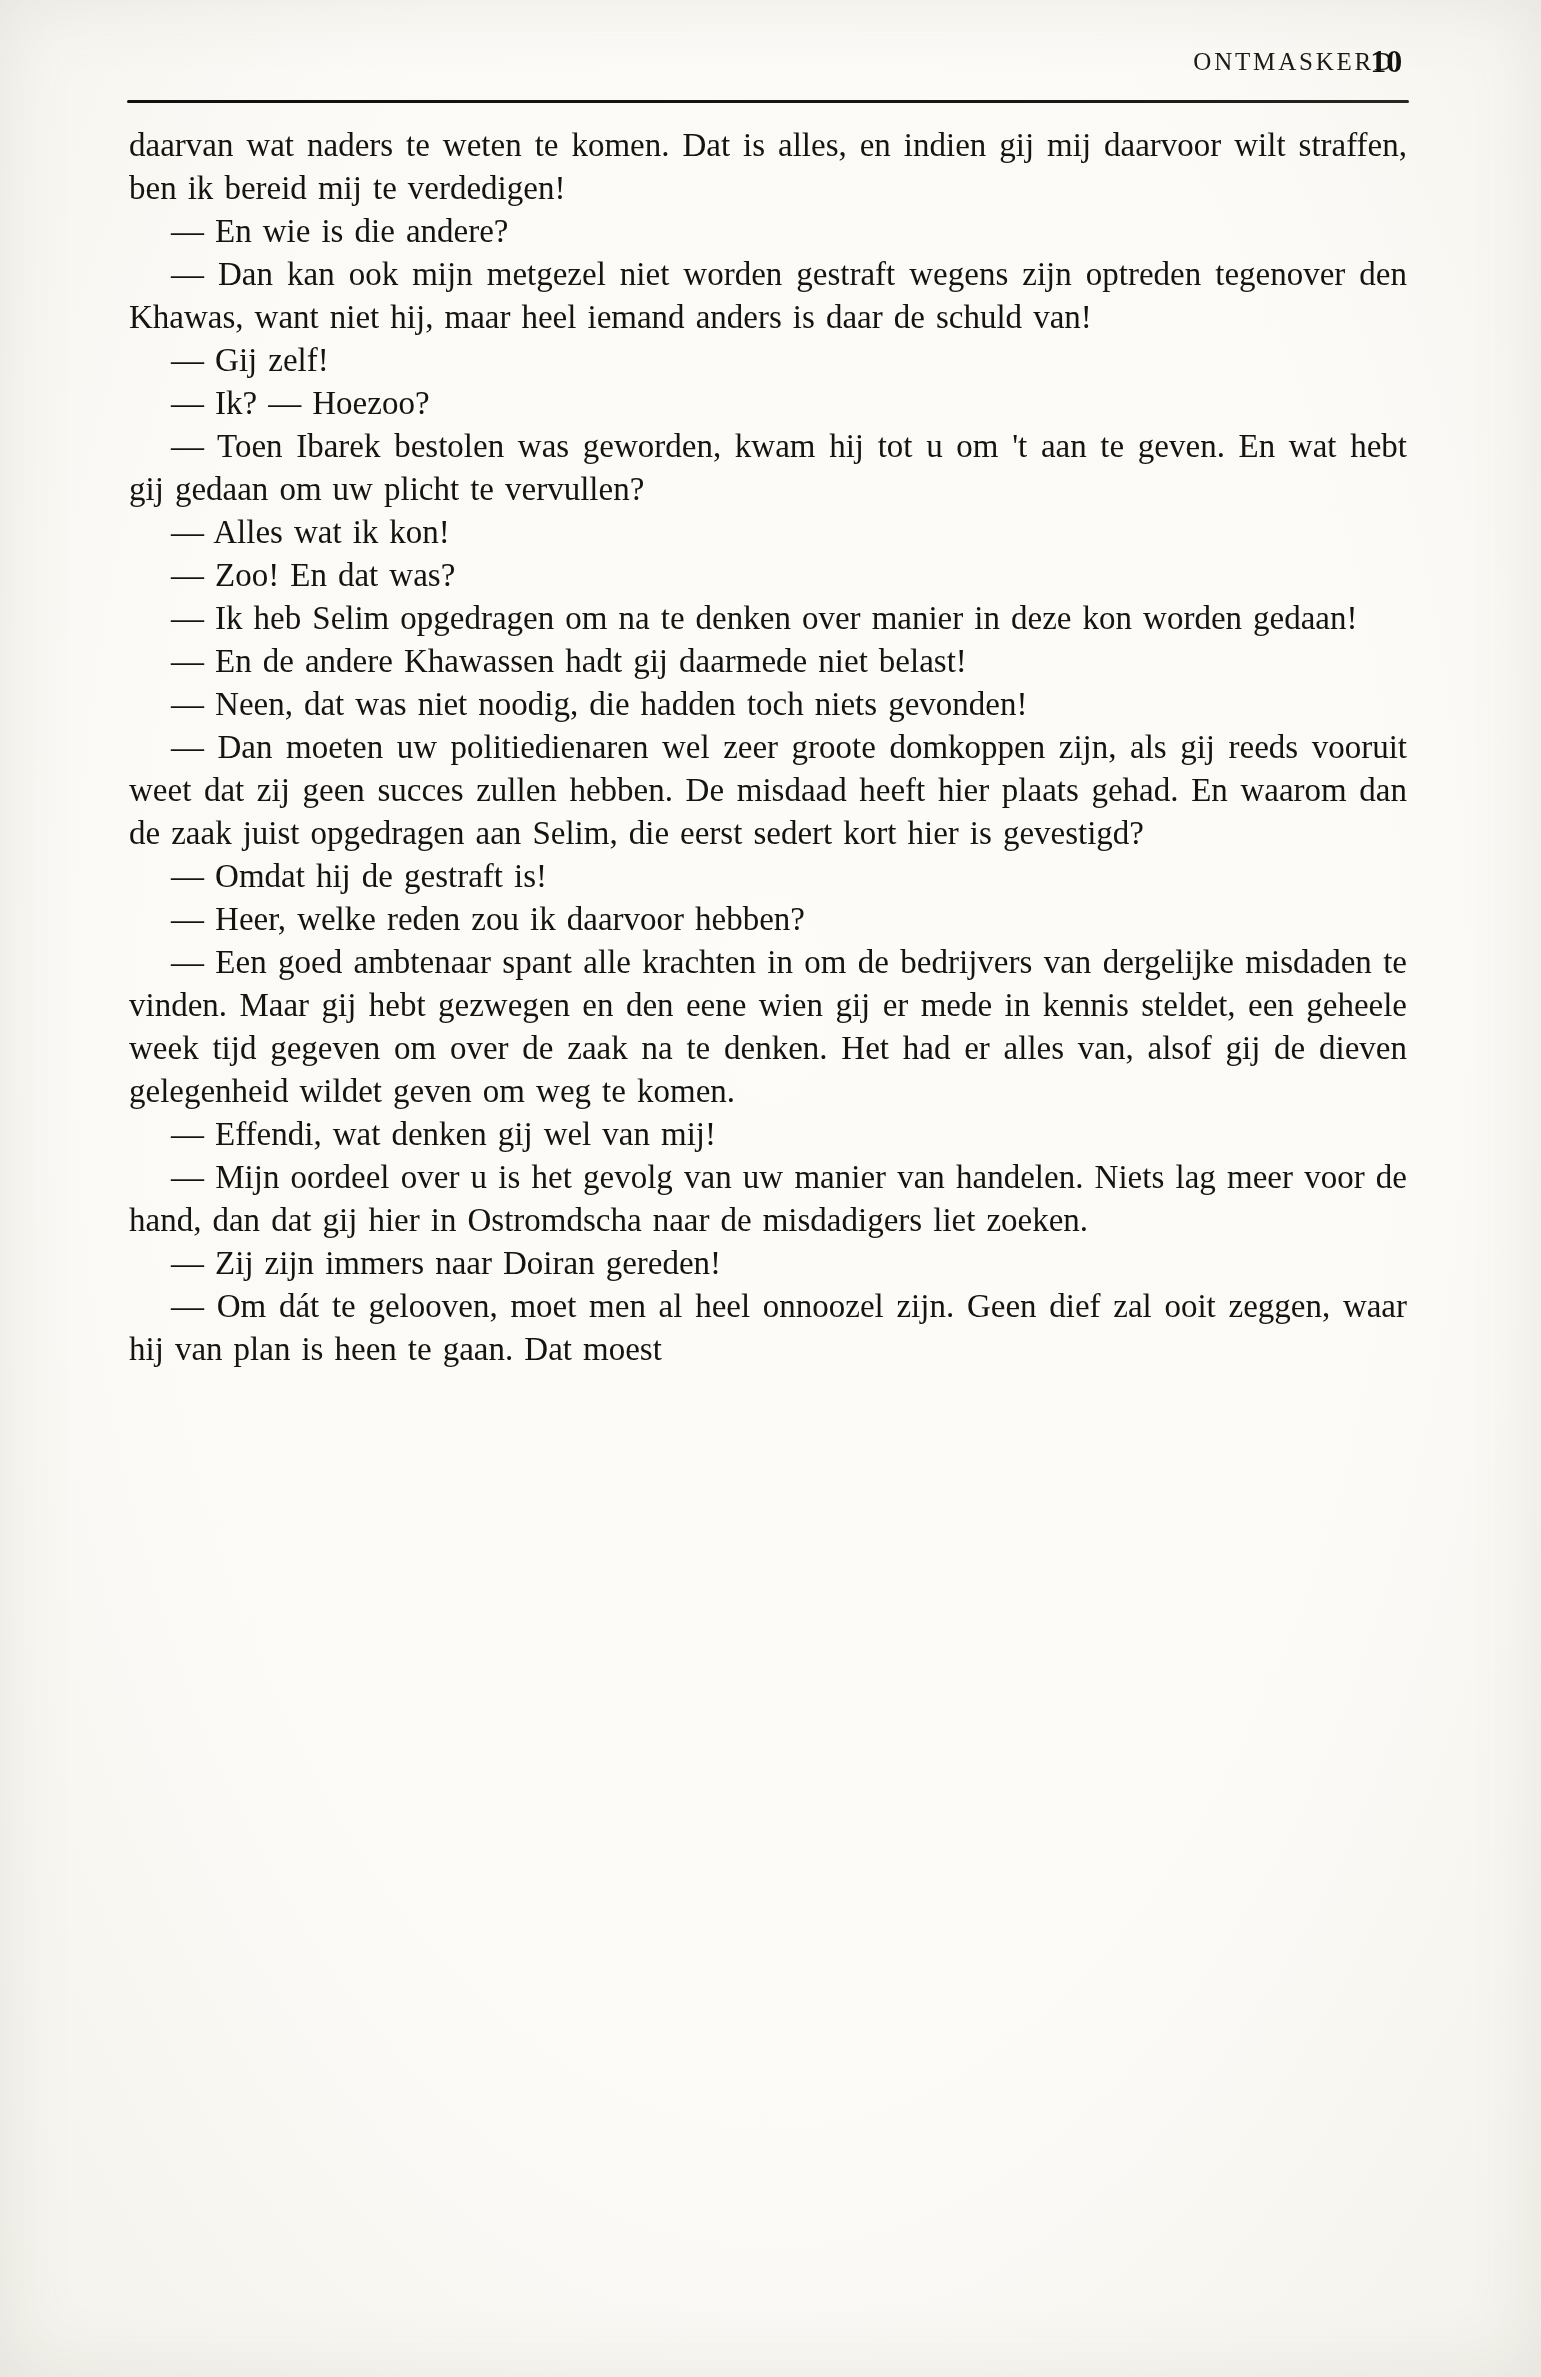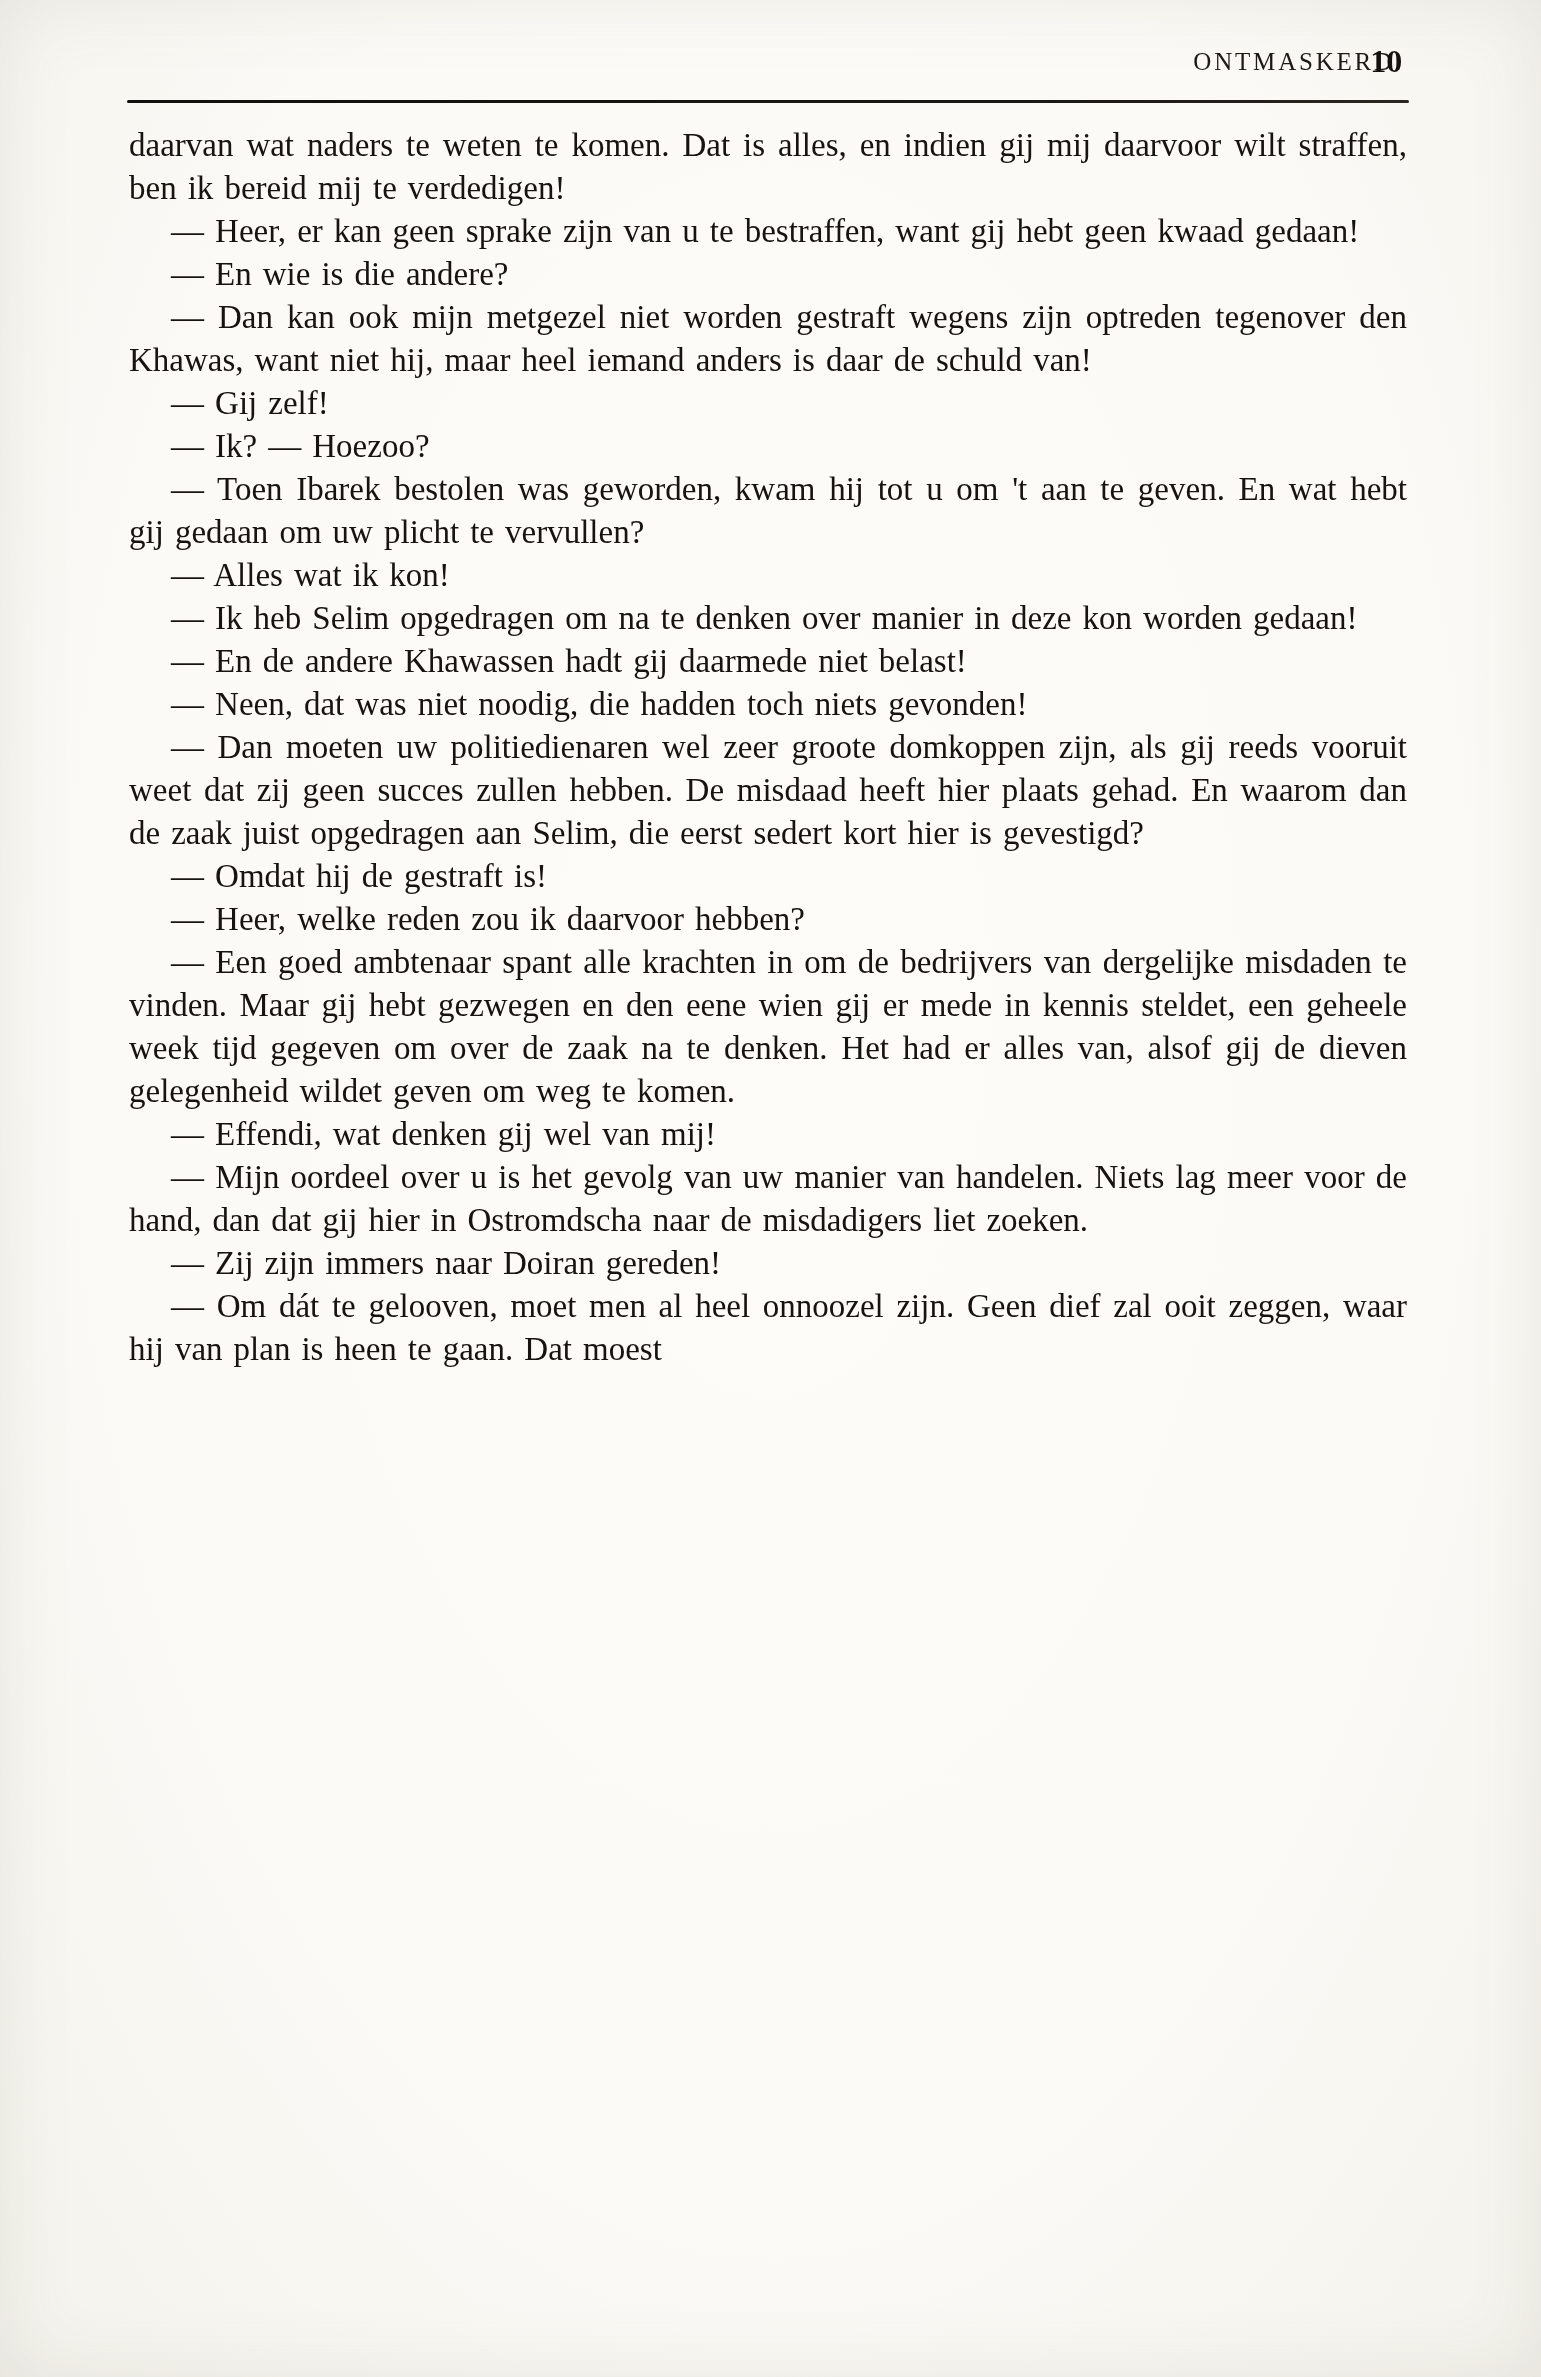--- a/index.html
+++ b/index.html
@@ -76,27 +76,27 @@
 
   <header class="running-header">
     <span class="header-title">ONTMASKERD.</span>
     <span class="page-number">10</span>
   </header>
 
   <div class="header-rule"></div>
 
   <main class="text-block">
     <p class="no-indent">daarvan wat naders te weten te komen. Dat is alles, en indien gij mij daarvoor wilt straffen, ben ik bereid mij te verdedigen!</p>
-    <p>— Heer, er kan geen sprake zijn van u te bestraffen, want gij hebt geen kwaad gedaan!</p>
     <p>— En wie is die andere?</p>
     <p>— Dan kan ook mijn metgezel niet worden gestraft wegens zijn optreden tegenover den Khawas, want niet hij, maar heel iemand anders is daar de schuld van!</p>
     <p>— Gij zelf!</p>
     <p>— Ik? — Hoezoo?</p>
     <p>— Toen Ibarek bestolen was geworden, kwam hij tot u om 't aan te geven. En wat hebt gij gedaan om uw plicht te vervullen?</p>
     <p>— Alles wat ik kon!</p>
+    <p>— Zoo! En dat was?</p>
     <p>— Ik heb Selim opgedragen om na te denken over manier in deze kon worden gedaan!</p>
     <p>— En de andere Khawassen hadt gij daarmede niet belast!</p>
     <p>— Neen, dat was niet noodig, die hadden toch niets gevonden!</p>
     <p>— Dan moeten uw politiedienaren wel zeer groote domkoppen zijn, als gij reeds vooruit weet dat zij geen succes zullen hebben. De misdaad heeft hier plaats gehad. En waarom dan de zaak juist opgedragen aan Selim, die eerst sedert kort hier is gevestigd?</p>
     <p>— Omdat hij de gestraft is!</p>
     <p>— Heer, welke reden zou ik daarvoor hebben?</p>
     <p>— Een goed ambtenaar spant alle krachten in om de bedrijvers van dergelijke misdaden te vinden. Maar gij hebt gezwegen en den eene wien gij er mede in kennis steldet, een geheele week tijd gegeven om over de zaak na te denken. Het had er alles van, alsof gij de dieven gelegenheid wildet geven om weg te komen.</p>
     <p>— Effendi, wat denken gij wel van mij!</p>
     <p>— Mijn oordeel over u is het gevolg van uw manier van handelen. Niets lag meer voor de hand, dan dat gij hier in Ostromdscha naar de misdadigers liet zoeken.</p>
     <p>— Zij zijn immers naar Doiran gereden!</p>

